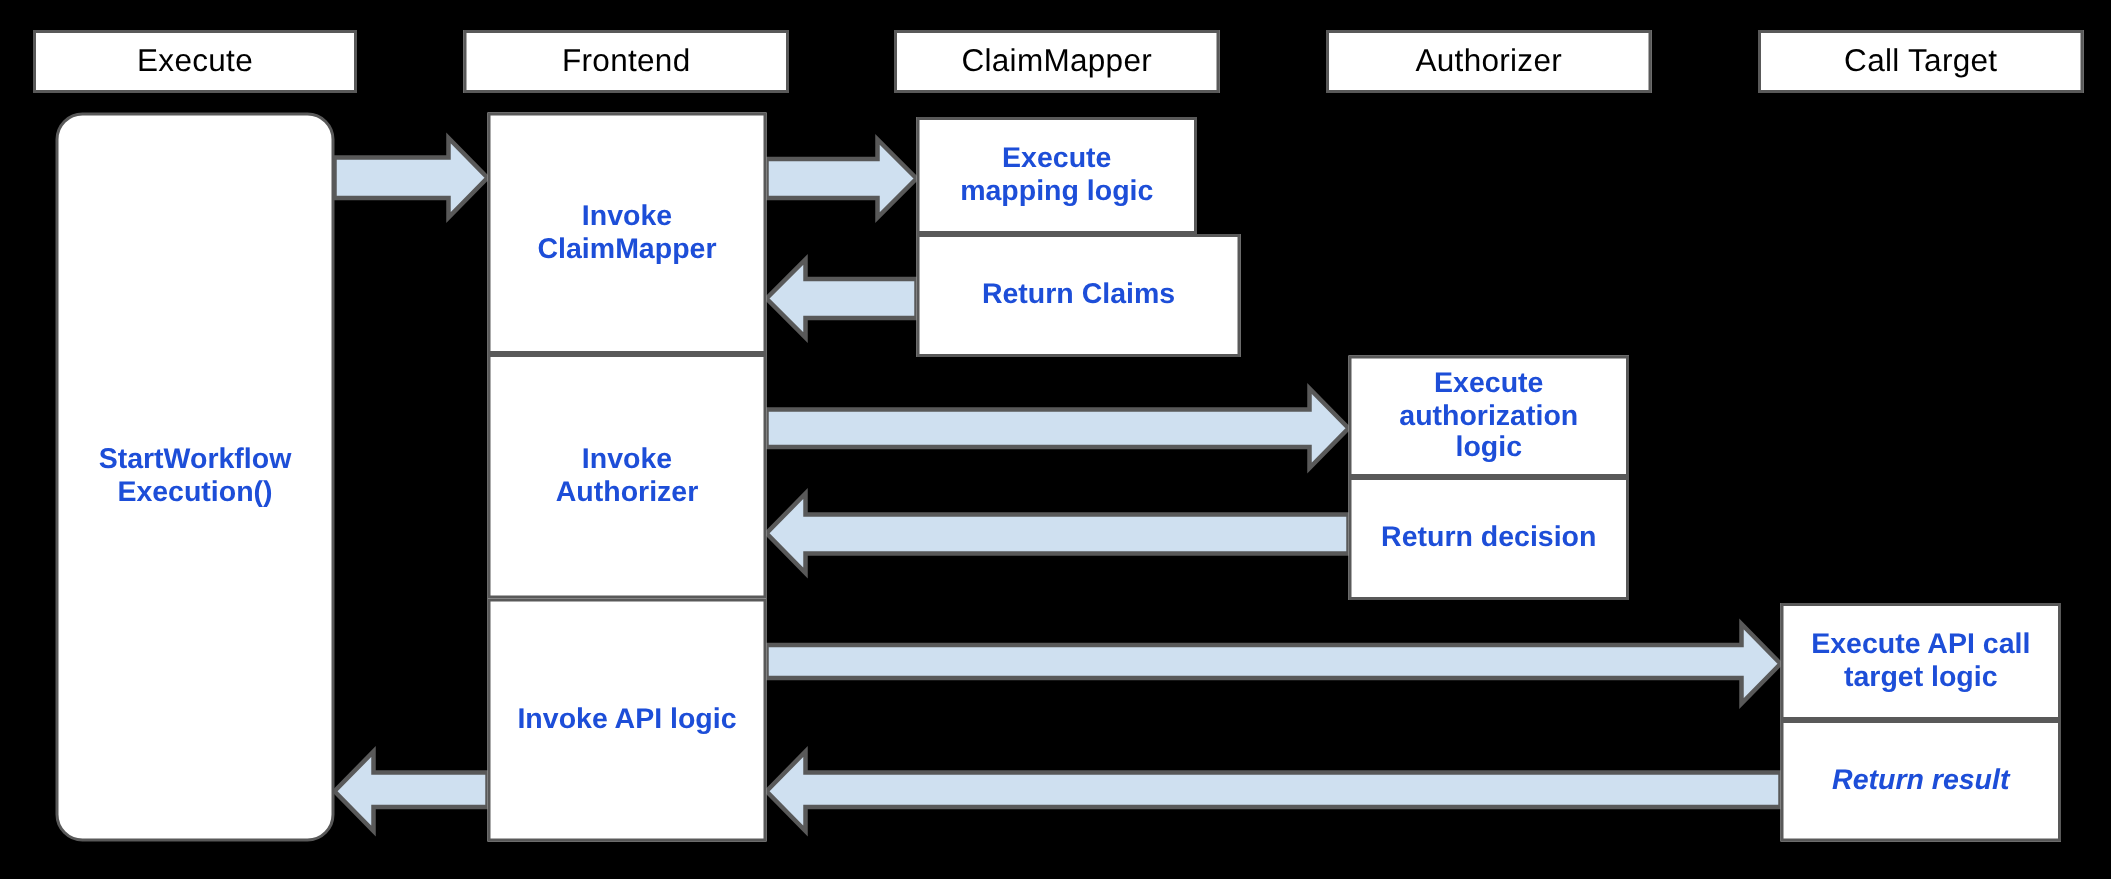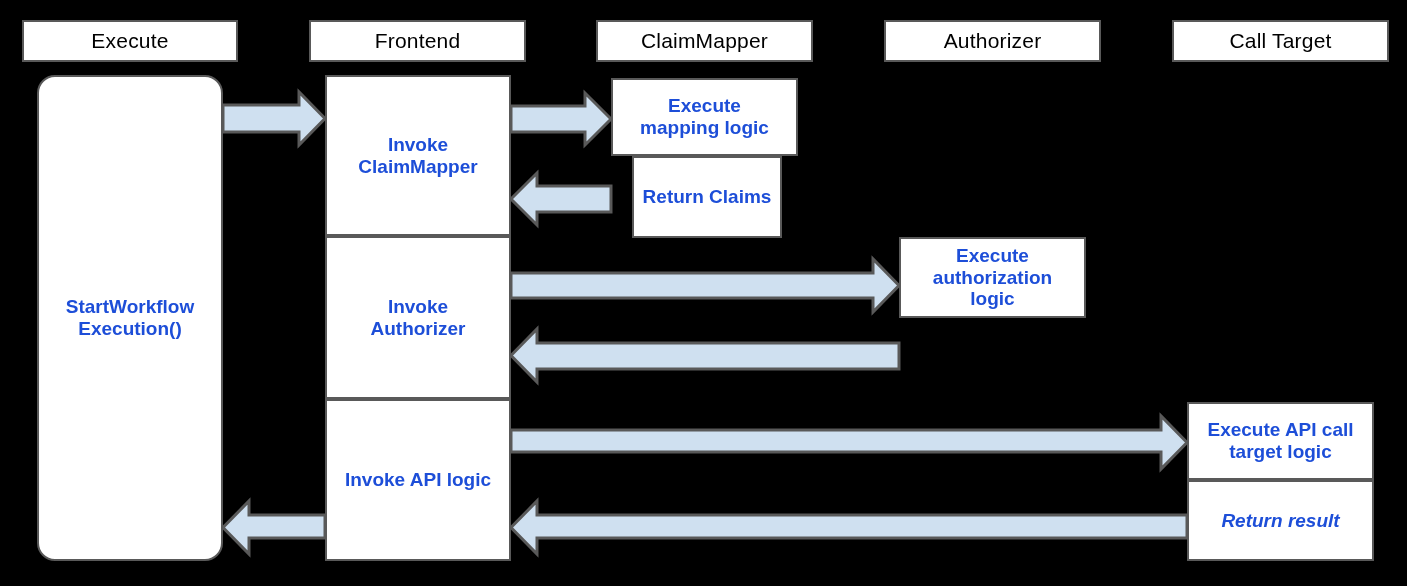--- a/index.html
+++ b/index.html
@@ -112,28 +112,31 @@
 Authorizer</span>
   </div>
   <div class="act-box" style="left:325px; top:399px; width:186px; height:162px;">
     <span>Invoke API logic</span>
   </div>
 
   <div class="act-box" style="left:611px; top:78px; width:187px; height:78px;">
     <span>Execute
 mapping logic</span>
   </div>
-  <div class="act-box" style="left:611px; top:156px; width:150px; height:82px;margin-left:21px;">
+  <div class="act-box" style="left:611px; top:156px; width:216px; height:82px;">
     <span>Return Claims</span>
   </div>
 
   <div class="act-box" style="left:899px; top:237px; width:187px; height:81px;">
     <span>Execute
 authorization
 logic</span>
+  </div>
+  <div class="act-box" style="left:899px; top:318px; width:187px; height:82px;">
+    <span>Return decision</span>
   </div>
 
   <div class="act-box" style="left:1187px; top:402px; width:187px; height:78px;">
     <span>Execute API call
 target logic</span>
   </div>
   <div class="act-box" style="left:1187px; top:480px; width:187px; height:81px;font-style:italic;">
     <span>Return result</span>
   </div>
 

